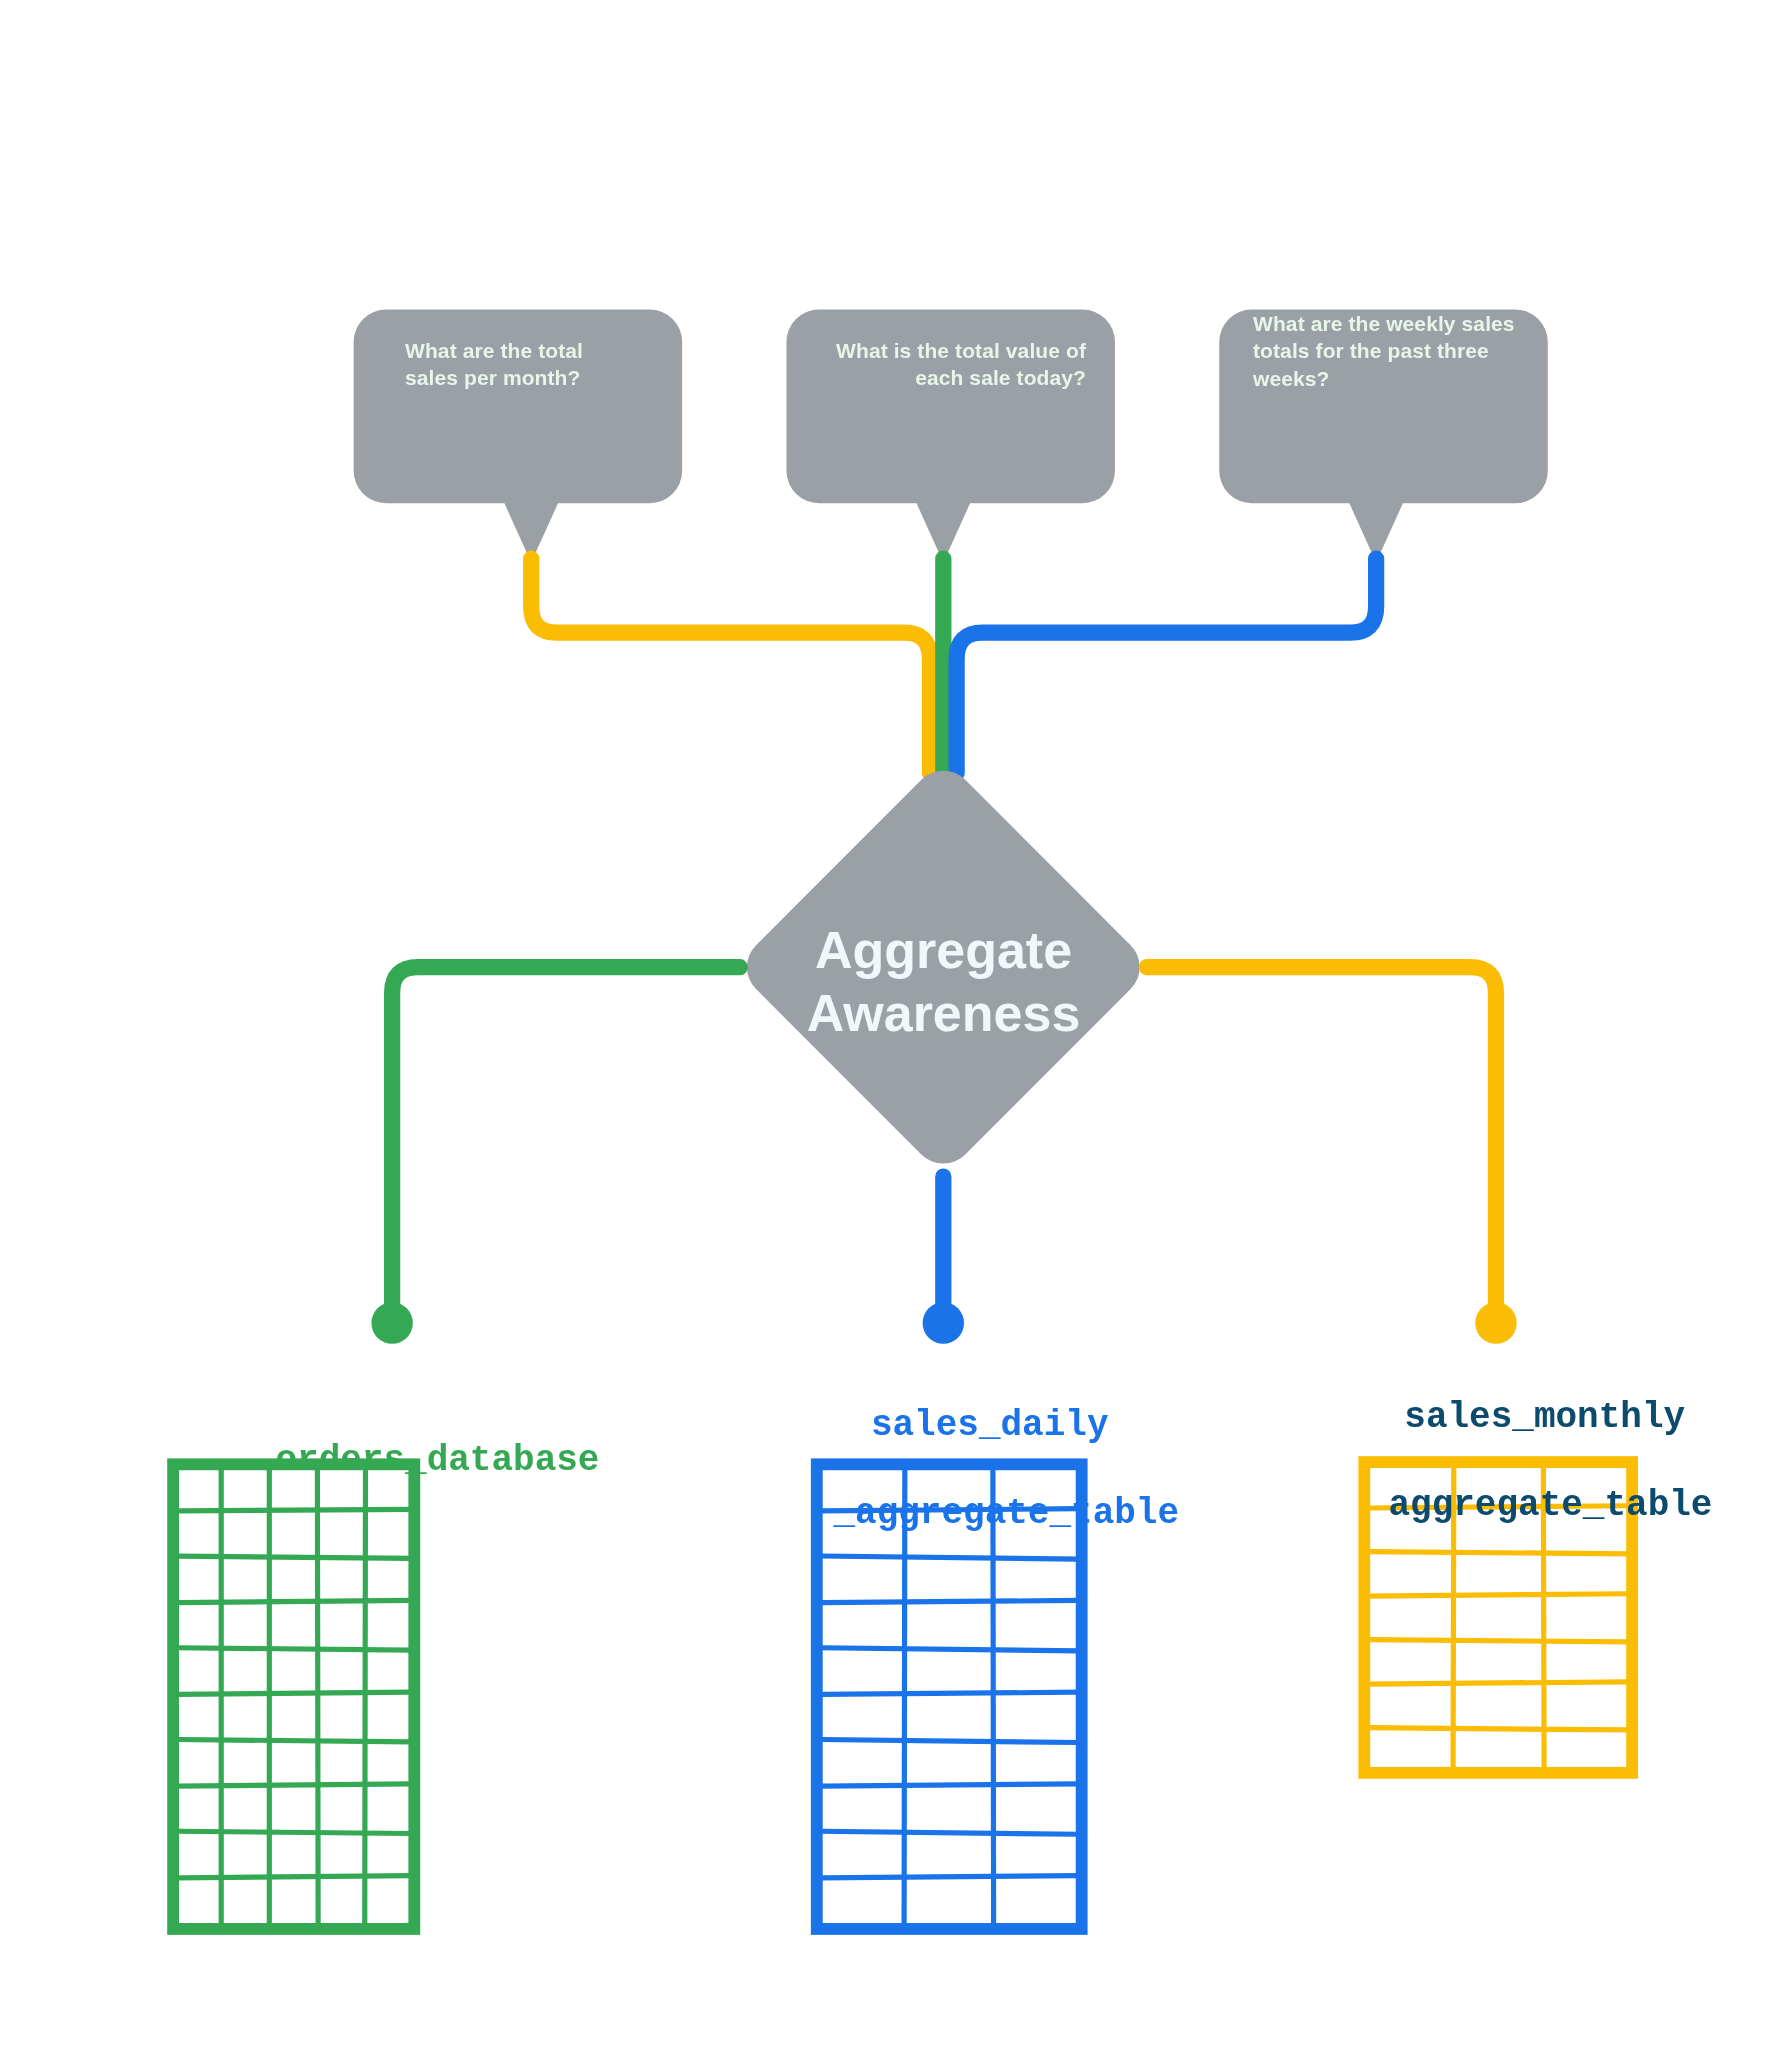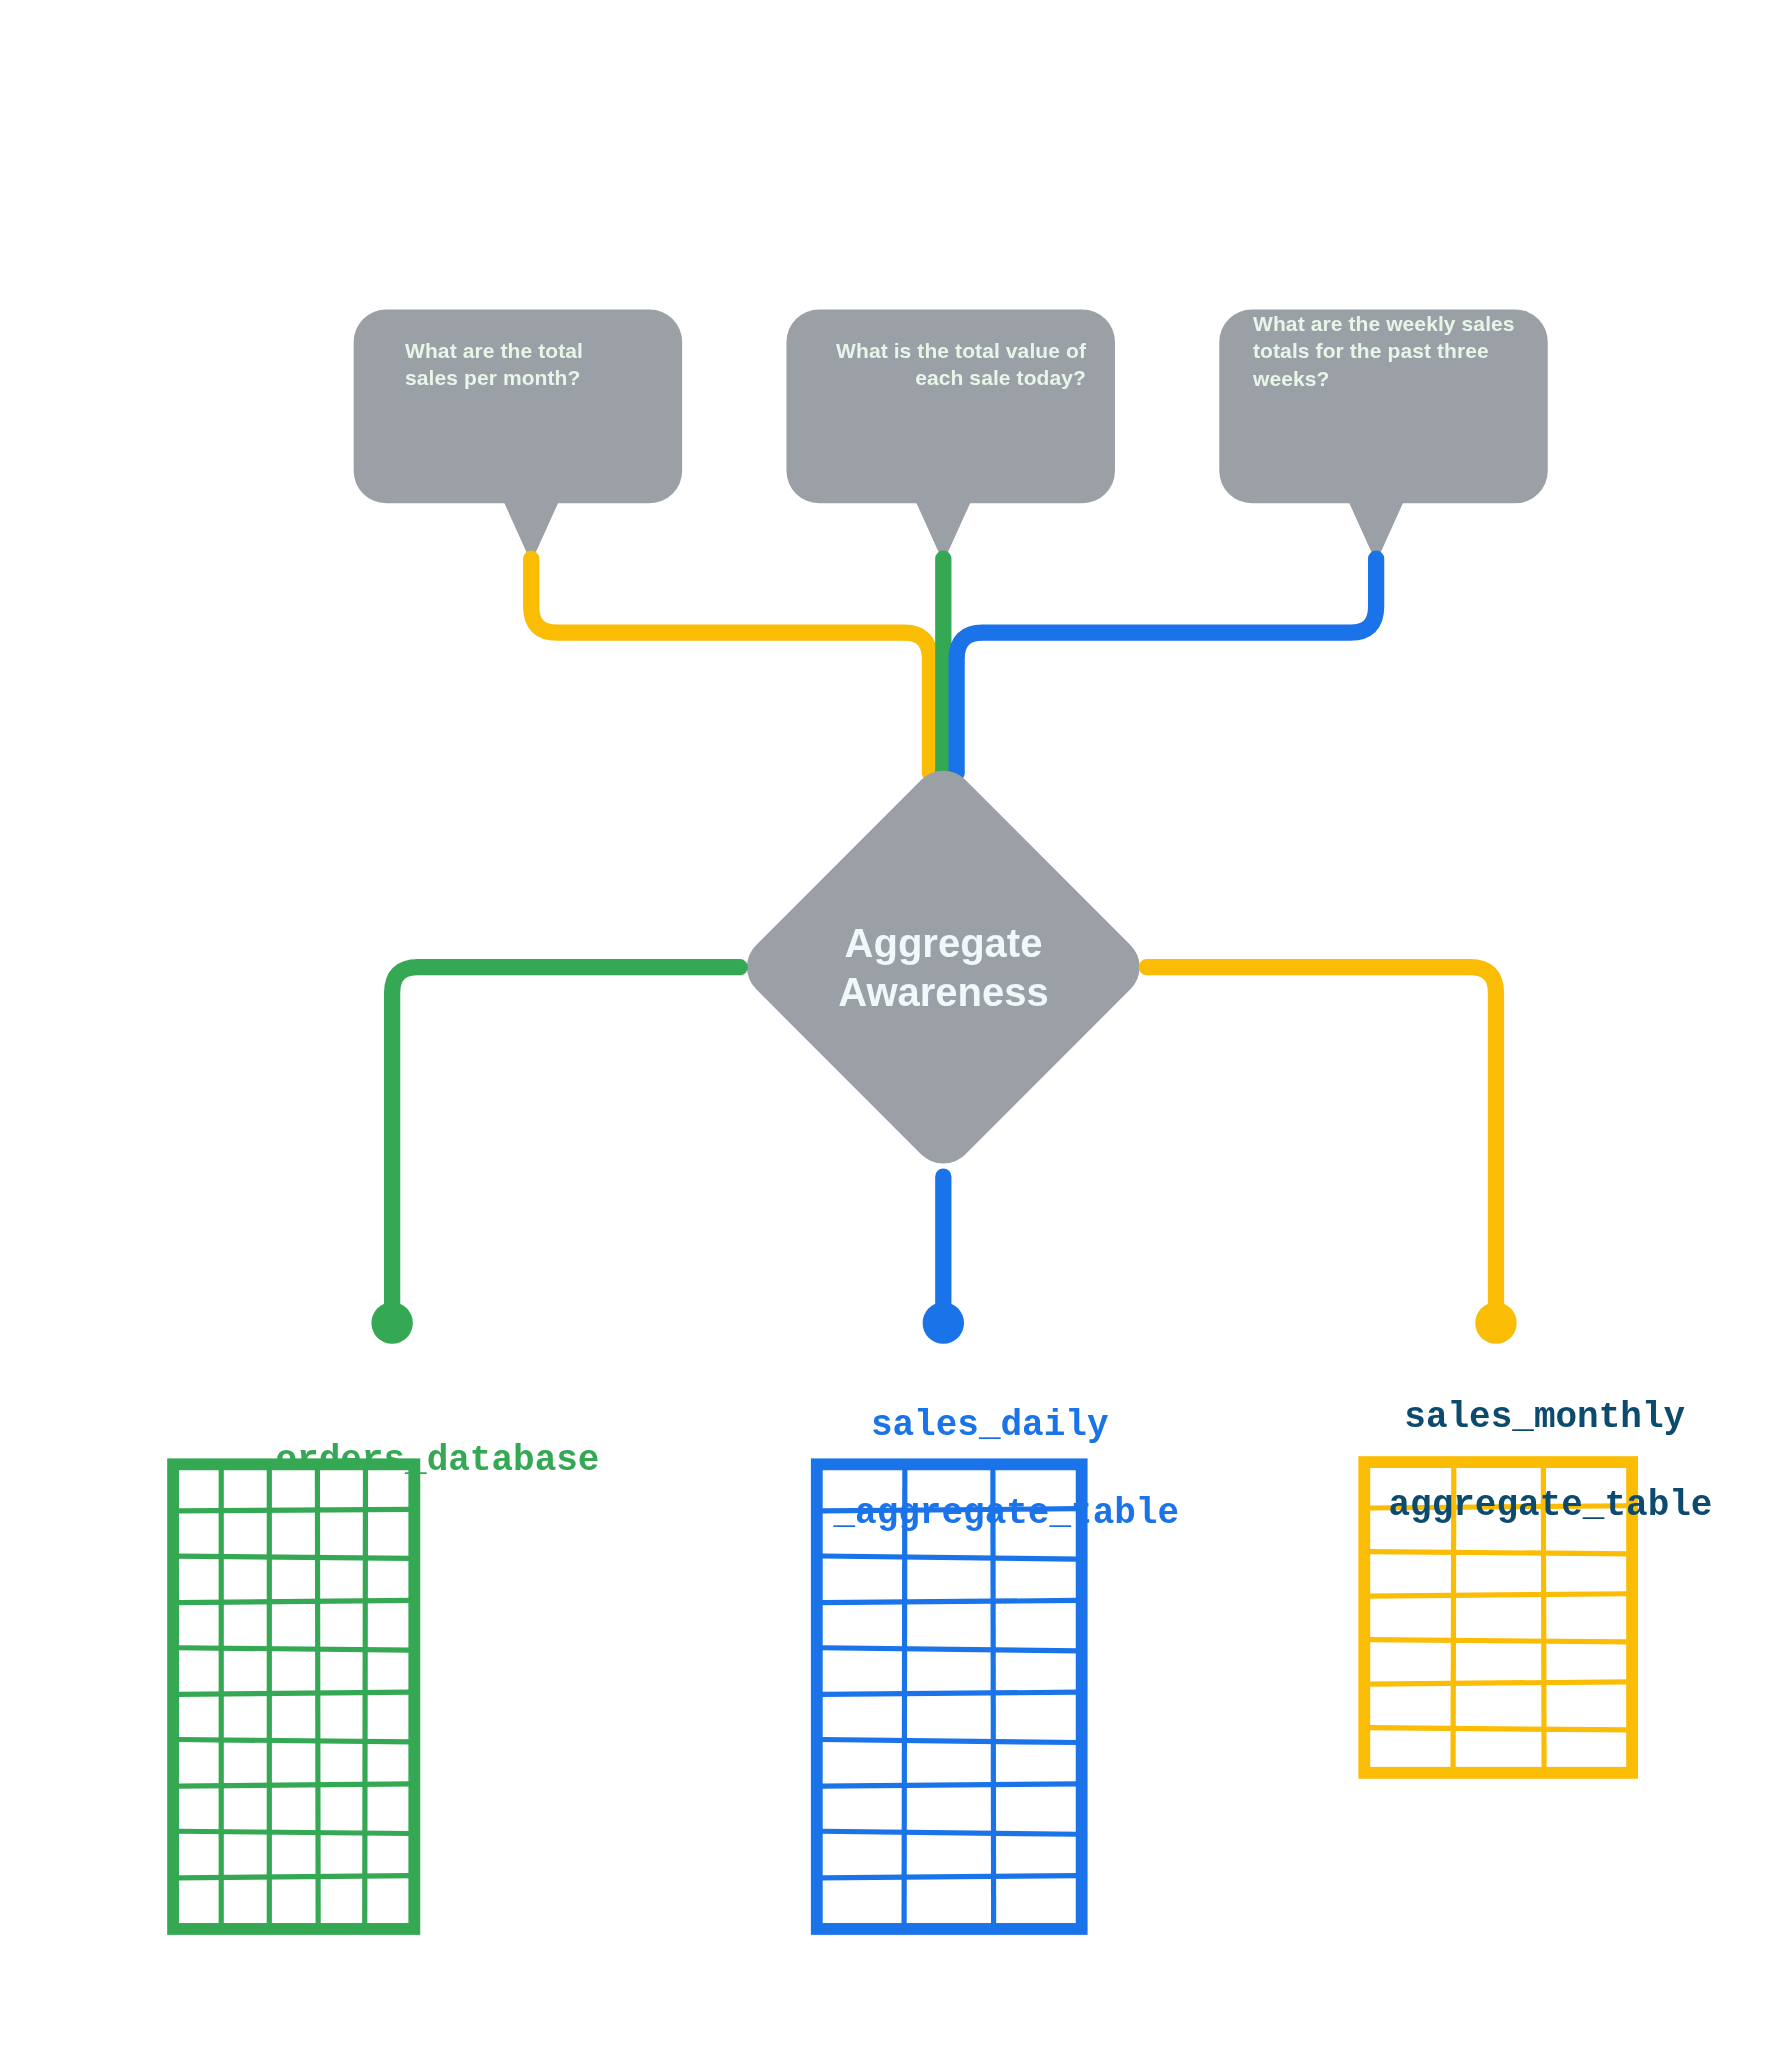--- a/index.html
+++ b/index.html
@@ -2,21 +2,21 @@
 <html style="font-size:12px"><head>
 <meta charset="utf-8">
 <style>
   html,body{margin:0;padding:0;background:#ffffff;}
   body{width:1786px;height:2046px;position:relative;overflow:hidden;
        font-family:"Liberation Sans",sans-serif;}
   #stage{position:absolute;inset:0;width:1786px;height:2046px;}
   svg.layer{position:absolute;left:0;top:0;width:1786px;height:2046px;overflow:visible;}
   .bubble-text{position:absolute;color:#E8F5E9;font-weight:bold;font-size:21px;
                line-height:1.30;letter-spacing:0.1px;font-family:"Liberation Sans",sans-serif;}
-  .node-text{position:absolute;color:#F1F8F9;font-weight:bold;font-size:40px;
+  .node-text{position:absolute;color:#F1F8F9;font-weight:bold;font-size:52px;
              line-height:1.22;text-align:center;font-family:"Liberation Sans",sans-serif;}
   .tbl-label{position:absolute;text-align:center;font-weight:bold;font-size:36px;
              line-height:1.22;font-family:"Liberation Mono",monospace;white-space:pre;}
 </style>
 </head>
 <body>
 
 <div id="stage">
 
   <svg class="layer" viewBox="0 0 2414 2765">

